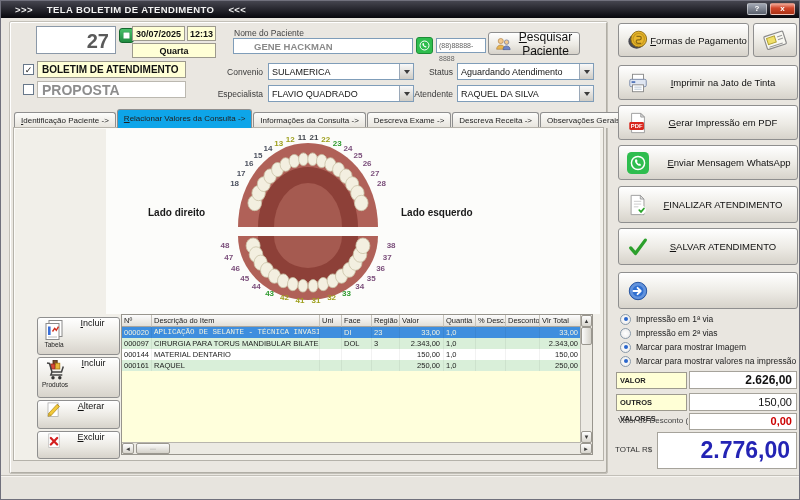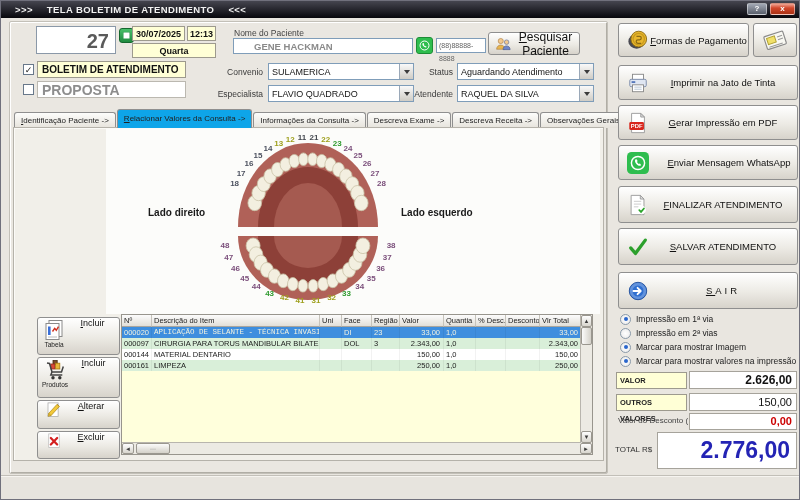--- a/index.html
+++ b/index.html
@@ -389,21 +389,21 @@
           <div class="td" style="width: 30px;"></div>
           <div class="td" style="width: 28px;"></div>
           <div class="td num" style="width: 44px;">150,00</div>
           <div class="td" style="width: 32px;">1,0</div>
           <div class="td" style="width: 30px;"></div>
           <div class="td" style="width: 34px;"></div>
           <div class="td num" style="width: 42px;">150,00</div>
         </div>
         <div class="tr green">
           <div class="td" style="width: 30px; text-align: right;">000161</div>
-          <div class="td" style="width: 168px;">LIMPEZA</div>
+          <div class="td" style="width: 168px;">RAQUEL</div>
           <div class="td" style="width: 22px;"></div>
           <div class="td" style="width: 30px;"></div>
           <div class="td" style="width: 28px;"></div>
           <div class="td num" style="width: 44px;">250,00</div>
           <div class="td" style="width: 32px;">1,0</div>
           <div class="td" style="width: 30px;"></div>
           <div class="td" style="width: 34px;"></div>
           <div class="td num" style="width: 42px;">250,00</div>
         </div>
       </div>
@@ -507,21 +507,20 @@
           </svg>
         </span>
         <span class="rlabel hotkey"><u>S</u>ALVAR ATENDIMENTO</span>
       </div>
       <div class="btn rbtn" style="top: 271px; height: 37px; width: 180px;">
         <span class="ric">
           <svg viewBox="0 0 24 24" width="22" height="22">
             <use href="#exit-arrow-icon"></use>
           </svg>
         </span>
-        <span class="rlabel hotkey" style="letter-spacing: 3px;"><u>S</u>AIR</span>
       </div>
     </div>
   <div id="receipt-btn" class="btn">
       <svg viewBox="0 0 24 24" width="28" height="28">
         <use href="#receipt-icon"></use>
       </svg>
     </div>
   <div id="print-options">
       <div class="popt" style="top: 312px;">
         <span class="radio on"></span>

